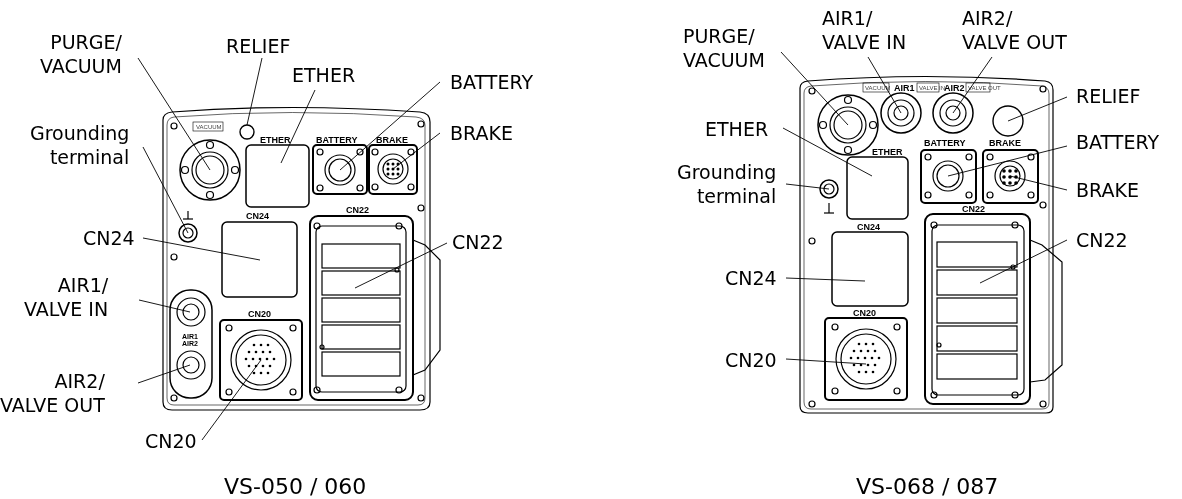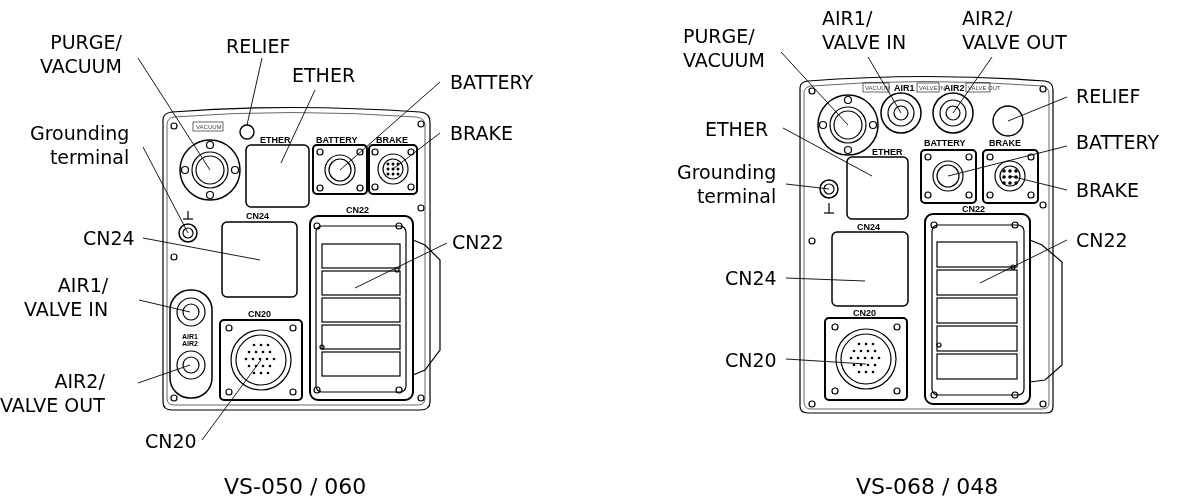--- a/index.html
+++ b/index.html
@@ -330,13 +330,13 @@
 <div class="lbl" style="left:705px;top:117px;">ETHER</div>
 <div class="lbl" style="left:1076px;top:130px;">BATTERY</div>
 <div class="lbl r" style="left:677px;top:160px;">
   <div>Grounding</div>
   <div>terminal</div>
 </div>
 <div class="lbl" style="left:1076px;top:178px;">BRAKE</div>
 <div class="lbl" style="left:1076px;top:228px;">CN22</div>
 <div class="lbl" style="left:725px;top:266px;">CN24</div>
 <div class="lbl" style="left:725px;top:348px;">CN20</div>
-<div class="cap" style="left:856px;top:474px;">VS-068 / 048</div>
+<div class="cap" style="left:856px;top:474px;">VS-068 / 087</div>
 
 </body></html>

